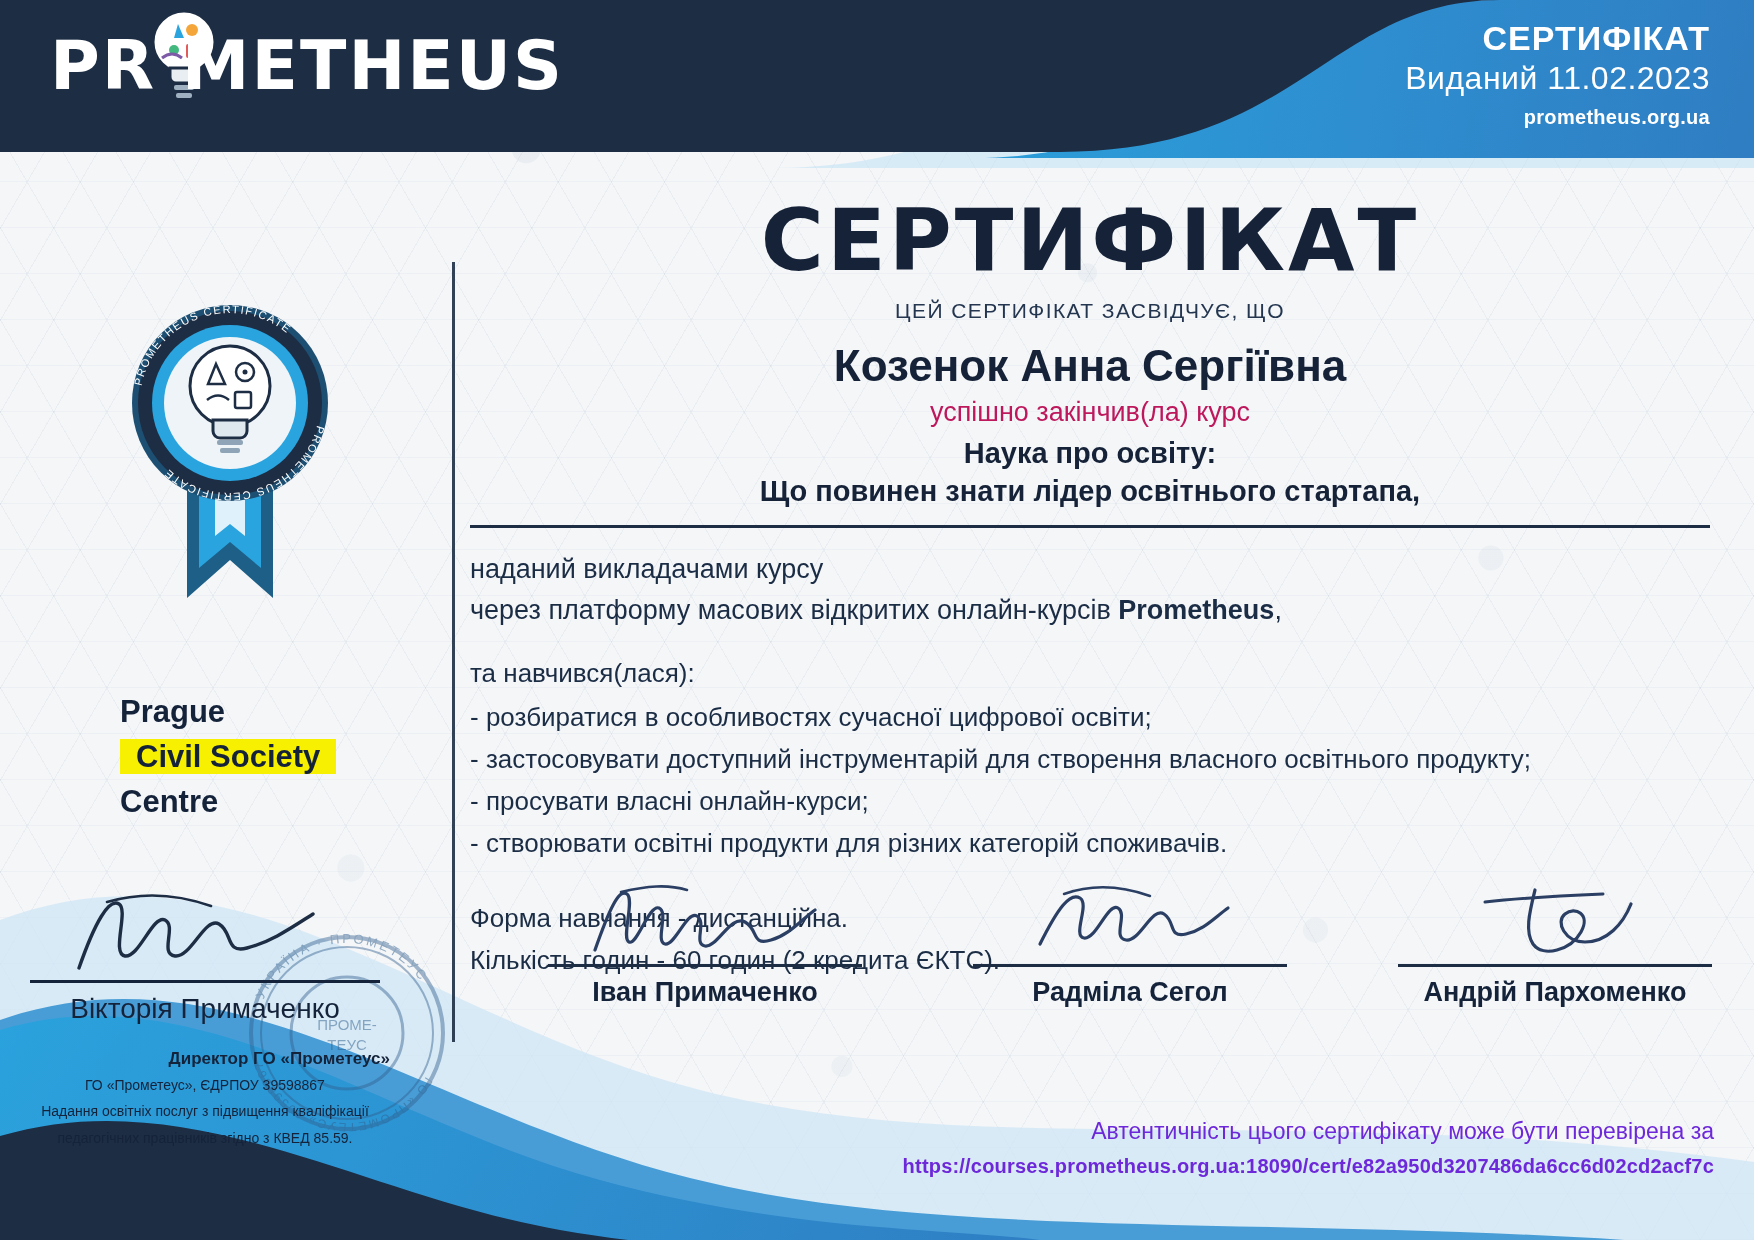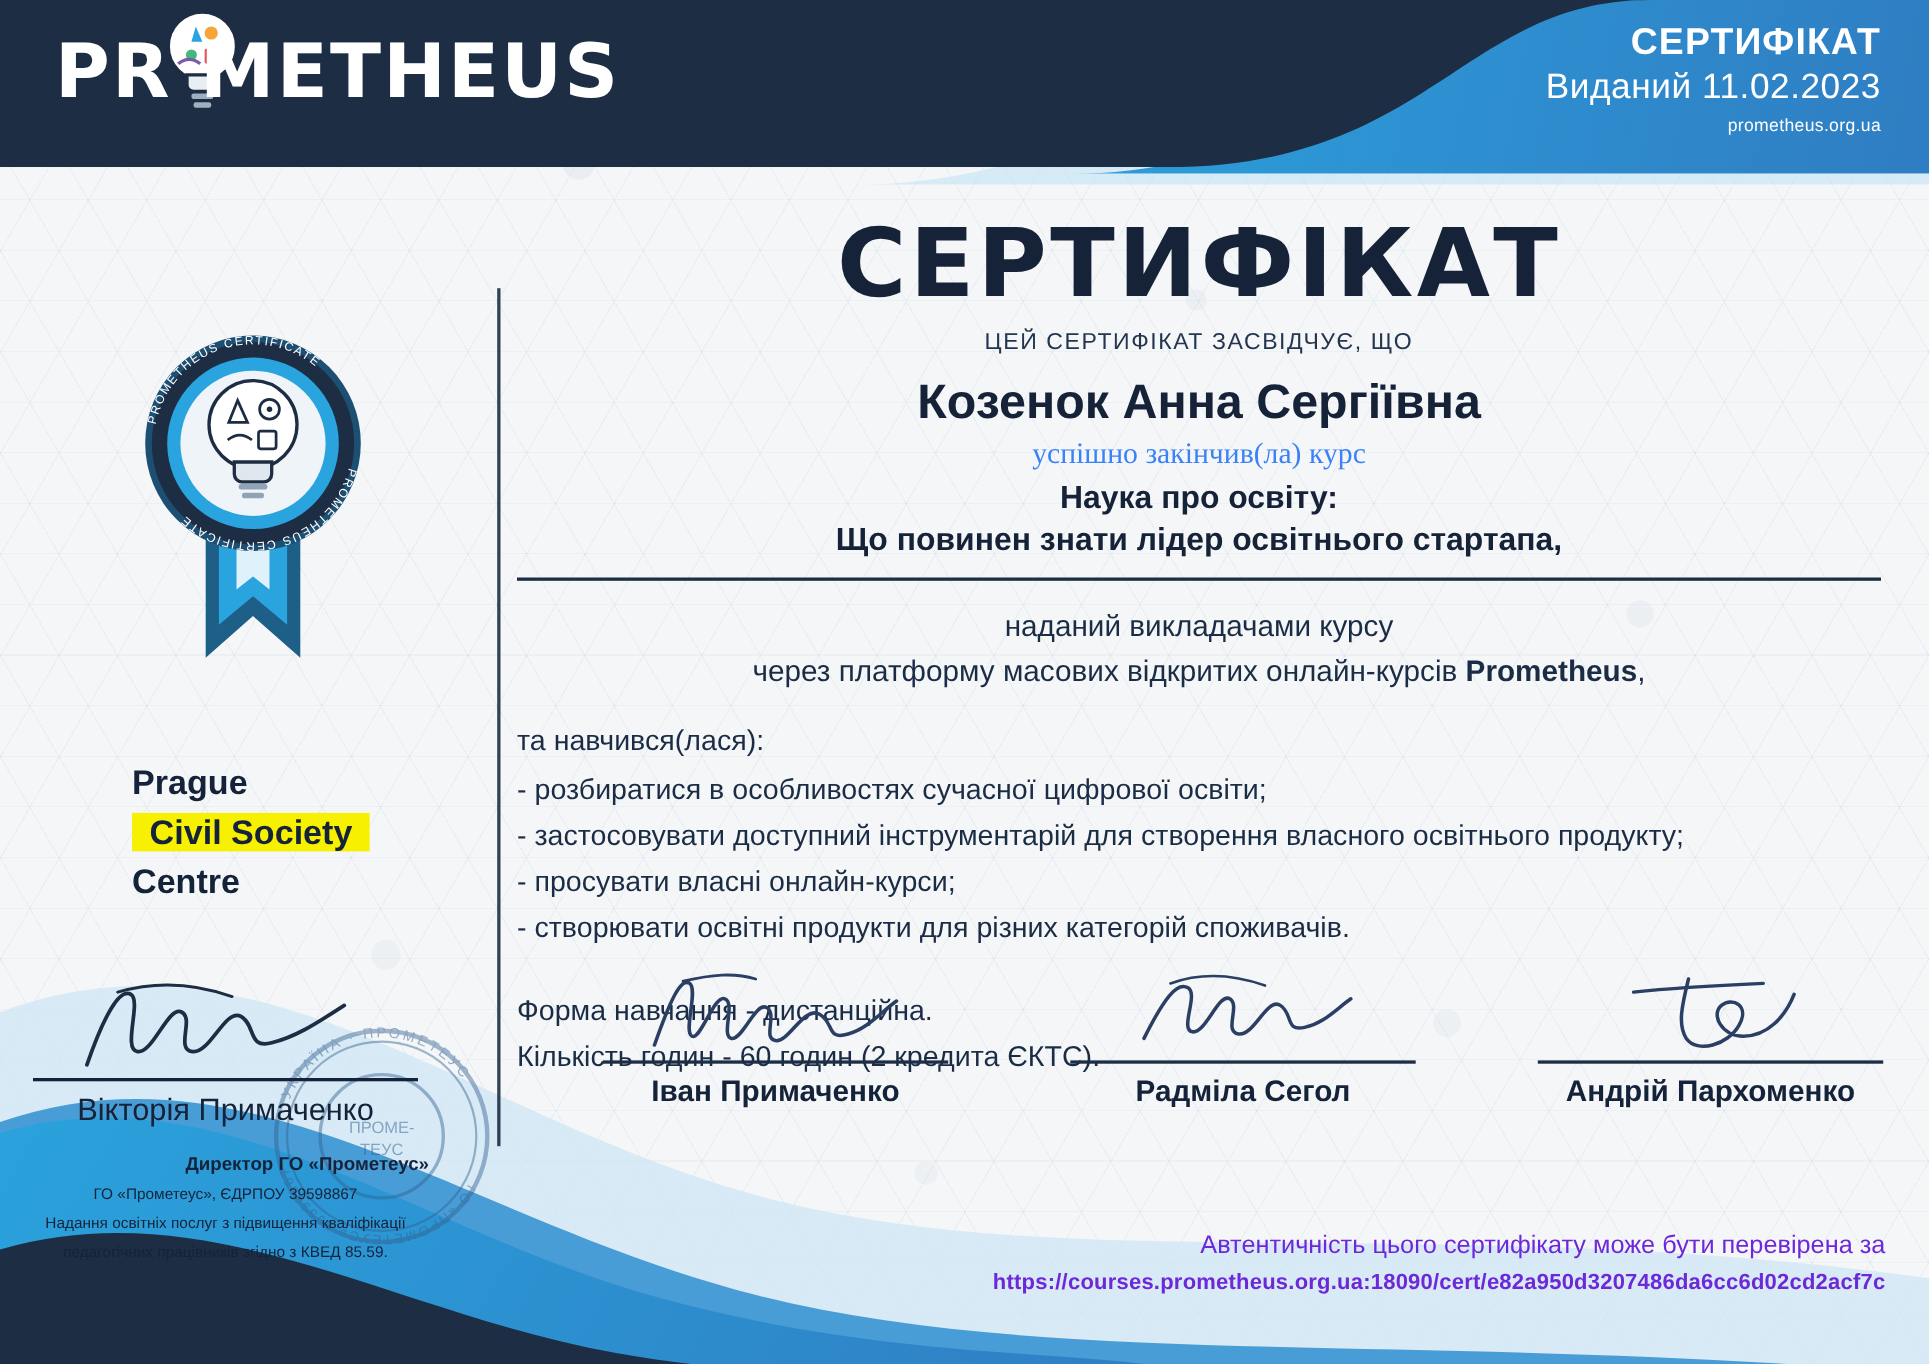--- a/index.html
+++ b/index.html
@@ -64,21 +64,21 @@
   }
   .logo-bulb{
     position:absolute;left:148px;top:6px;width:72px;height:104px;
   }
 
   .header-right{
     position:absolute;right:44px;top:18px;text-align:right;z-index:8;color:#fff;
   }
   .hr-title{font-size:34px;font-weight:bold;letter-spacing:1px;line-height:1.18;}
   .hr-sub{font-size:32px;font-weight:normal;letter-spacing:.5px;line-height:1.25;}
-  .hr-site{font-size:16px;font-weight:normal;margin-top:8px;letter-spacing:.3px;}
+  .hr-site{font-size:20px;font-weight:bold;margin-top:8px;letter-spacing:.3px;}
 
   
   .footer{
     position:absolute;left:0;bottom:0;width:1754px;height:470px;z-index:1;pointer-events:none;
   }
   .wave-light{
     position:absolute;left:0;bottom:0;width:1754px;height:470px;
     background:#cfe6f5;opacity:.75;
     clip-path:path("M0,150 C240,60 430,250 700,320 C980,392 1300,330 1754,392 L1754,470 L0,470 Z");
   }
@@ -124,30 +124,30 @@
     font-weight:bold;font-size:86px;letter-spacing:3px;color:#152238;
     margin:22px 0 16px 0;line-height:1;
   }
   .line-small{
     text-align:center;font-size:21px;letter-spacing:1.4px;color:#23354f;margin-bottom:18px;
   }
   .recipient{
     text-align:center;font-size:44px;font-weight:bold;color:#152238;margin-bottom:6px;
   }
   .line-mid{
-    text-align:center;font-size:27px;color:#3b82f6;margin-bottom:6px;font-family:Liberation Serif, serif;
+    text-align:center;font-size:27px;color:#be185d;margin-bottom:6px;
   }
   .course{
     text-align:center;font-size:29px;font-weight:bold;color:#152238;line-height:1.32;
   }
   .h-rule{
     height:3px;background:#1d2d44;margin:14px 0 26px 0;width:100%;
   }
   .line-center{
-    text-align:center;font-size:27px;color:#1b2c45;margin-bottom:10px;
+    font-size:27px;color:#1b2c45;margin-bottom:10px;
   }
   .line-center b{font-weight:bold;}
   .skills{
     margin-top:26px;font-size:26px;color:#1b2c45;line-height:1.62;
   }
   .skills .intro{margin-bottom:2px;}
   .form-block{
     margin-top:34px;font-size:26px;color:#1b2c45;line-height:1.6;
   }
 

